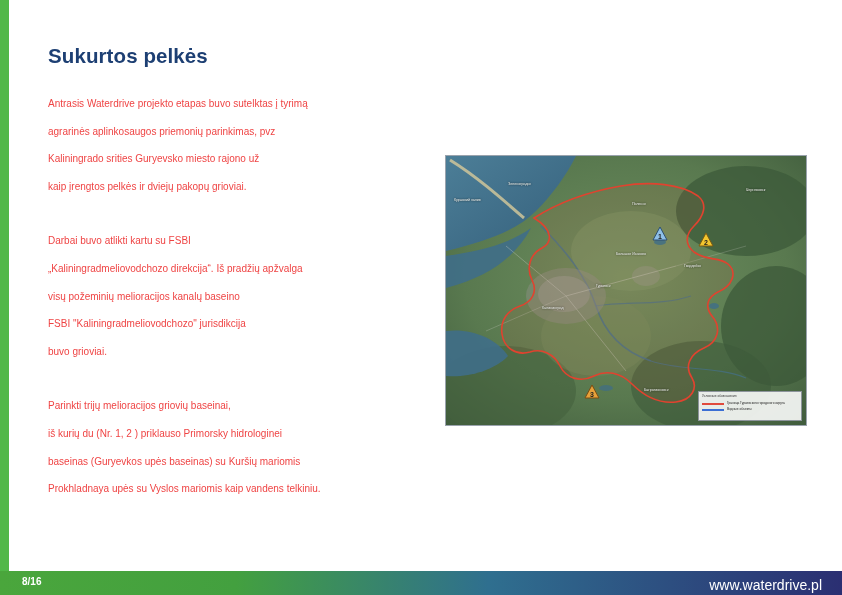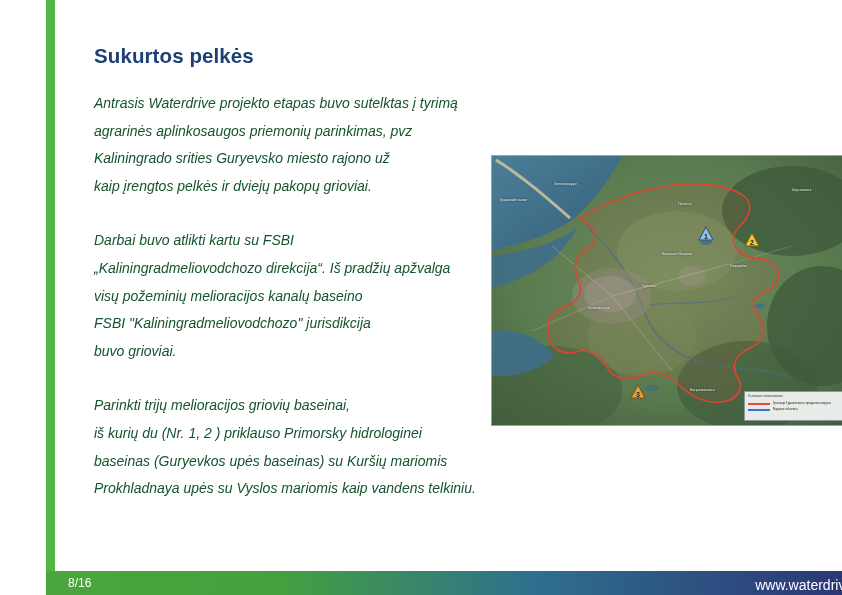--- a/index.html
+++ b/index.html
@@ -11,21 +11,20 @@
     height: 595px;
     background: #ffffff;
     font-family: "Liberation Sans", sans-serif;
     overflow: hidden;
     position: relative;
   }
   .slide {
     position: absolute;
     inset: 0;
     background: #ffffff;
-    margin-left: 46px;
   }
   
   .edge-bar {
     position: absolute;
     left: 0;
     top: 0;
     width: 9px;
     height: 595px;
     background: #51b848;
   }
@@ -36,24 +35,23 @@
     font-size: 20.5px;
     font-weight: bold;
     color: #1d3f73;
     letter-spacing: 0.1px;
   }
   .body-text {
     position: absolute;
     left: 48px;
     top: 90px;
     width: 390px;
-    color: #14532d;
-    font-size: 14px;
+    color: #ef4444;
+    font-size: 10px;
     line-height: 27.6px;
-    font-style: italic;
   }
   .para {
     margin: 0 0 27px 0;
   }
   .para:last-child { margin-bottom: 0; }
   .para div { white-space: nowrap; }
 
   
   .map-frame {
     position: absolute;
@@ -129,22 +127,22 @@
     bottom: 0;
     width: 842px;
     height: 24px;
     background: linear-gradient(90deg, #4aa63c 0%, #43a03f 28%, #2f6f8f 58%, #2b2f72 100%);
   }
   .footer-left {
     position: absolute;
     left: 22px;
     top: 5px;
     color: #ffffff;
-    font-size: 12px;
-    font-weight: normal;
+    font-size: 10px;
+    font-weight: bold;
   }
   .footer-right {
     position: absolute;
     right: 20px;
     top: 6px;
     color: #ffffff;
     font-size: 14px;
   }
 </style>
 </head>

